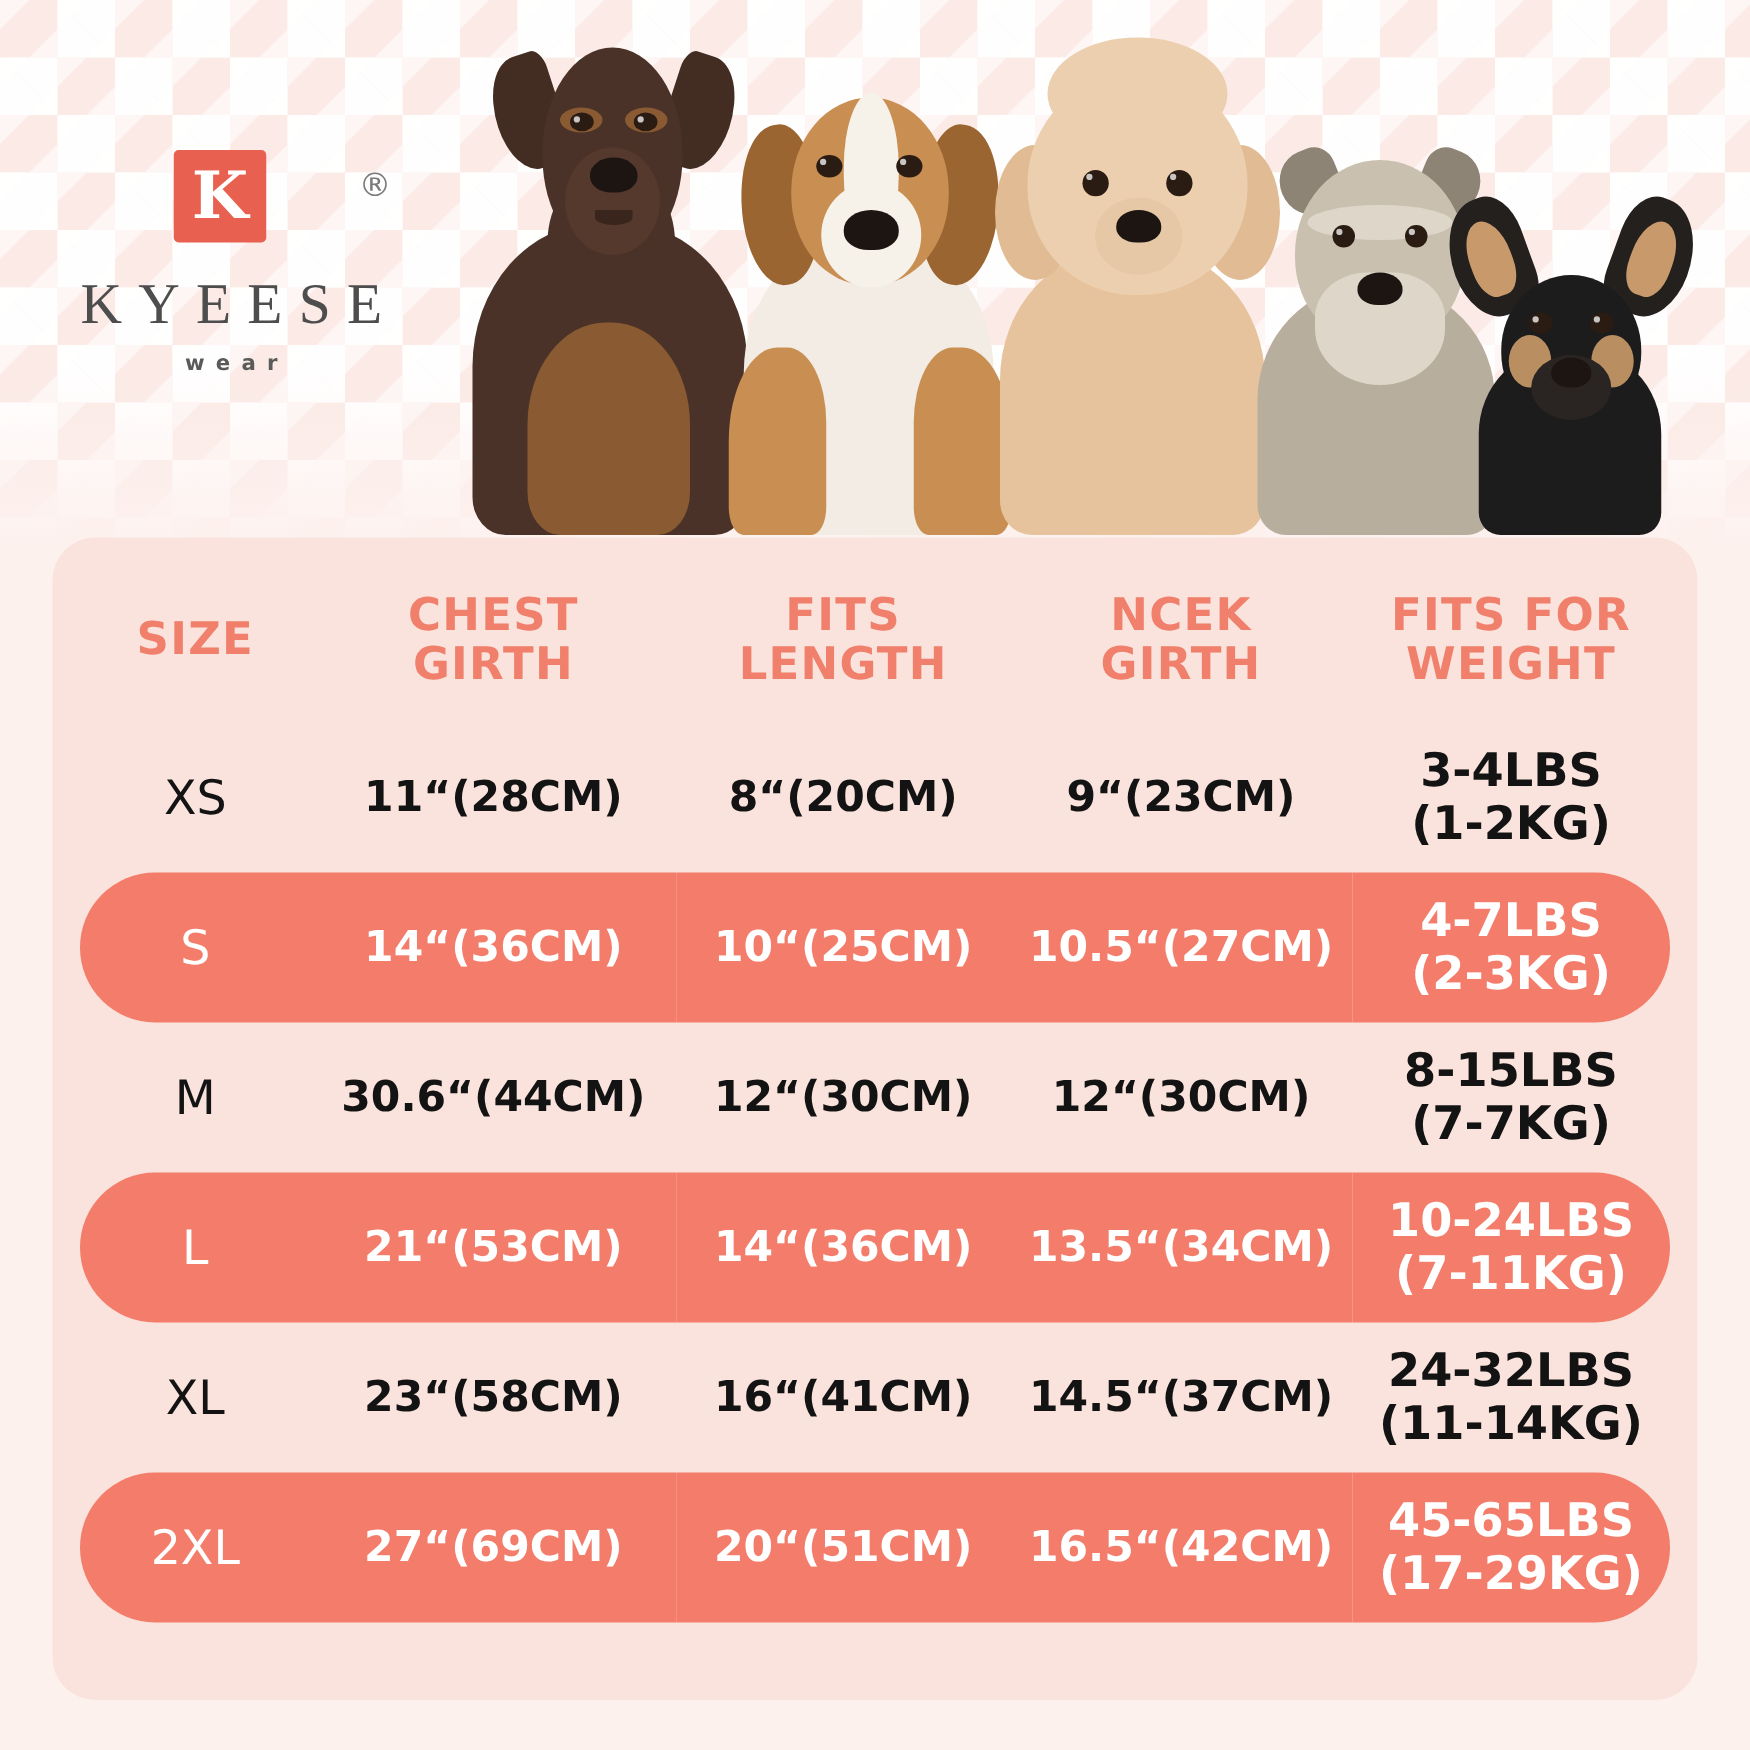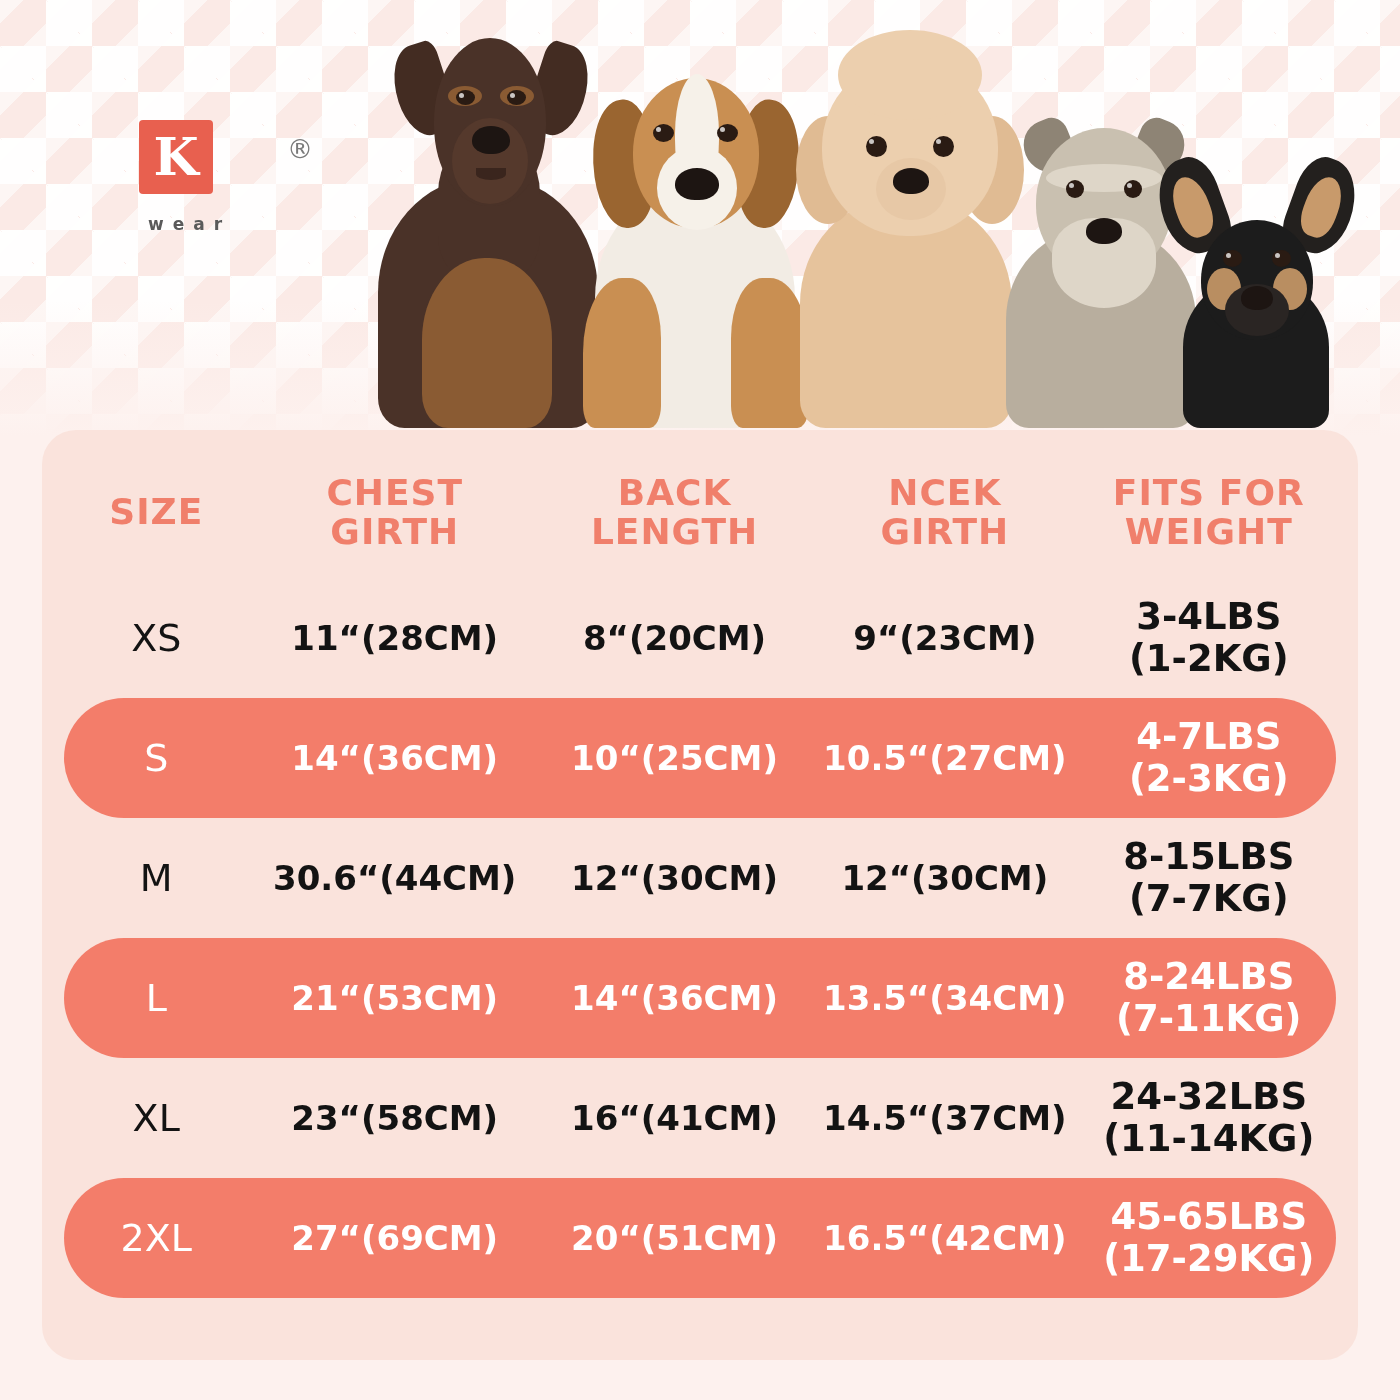--- a/index.html
+++ b/index.html
@@ -295,20 +295,21 @@
 <div class="page">
 
   <div class="hero"></div>
   <div class="hero-fade"></div>
 
   <div class="brand">
     <div class="brand-mark-wrap">
       <div class="brand-mark">K</div>
       <div class="brand-reg">®</div>
     </div>
+    <div class="brand-name">KYEESE</div>
     <div class="brand-sub">wear</div>
   </div>
 
   <div class="dogs">
 
     <div class="dog dog-doberman">
       <div class="body dob-body"></div>
       <div class="dob-neck"></div>
       <div class="dob-chest"></div>
       <div class="ear dob-ear-l"></div>
@@ -388,21 +389,21 @@
       <thead>
         <tr class="head-row">
           <th>
             <span>SIZE</span>
           </th>
           <th>
             <span>CHEST</span><br>
             <span>GIRTH</span>
           </th>
           <th>
-            <span>BACK</span><br>
+            <span>FITS</span><br>
             <span>LENGTH</span>
           </th>
           <th>
             <span>NCEK</span><br>
             <span>GIRTH</span>
           </th>
           <th>
             <span>FITS FOR</span><br>
             <span>WEIGHT</span>
           </th>
@@ -438,21 +439,21 @@
             <span>8-15LBS</span><br>
             <span>(7-7KG)</span>
           </td>
         </tr>
         <tr class="row alt">
           <td class="size-cell">L</td>
           <td class="nowrap">21“(53CM)</td>
           <td class="nowrap">14“(36CM)</td>
           <td class="nowrap">13.5“(34CM)</td>
           <td class="weight-cell">
-            <span>8-24LBS</span><br>
+            <span>10-24LBS</span><br>
             <span>(7-11KG)</span>
           </td>
         </tr>
         <tr class="row">
           <td class="size-cell">XL</td>
           <td class="nowrap">23“(58CM)</td>
           <td class="nowrap">16“(41CM)</td>
           <td class="nowrap">14.5“(37CM)</td>
           <td class="weight-cell">
             <span>24-32LBS</span><br>

